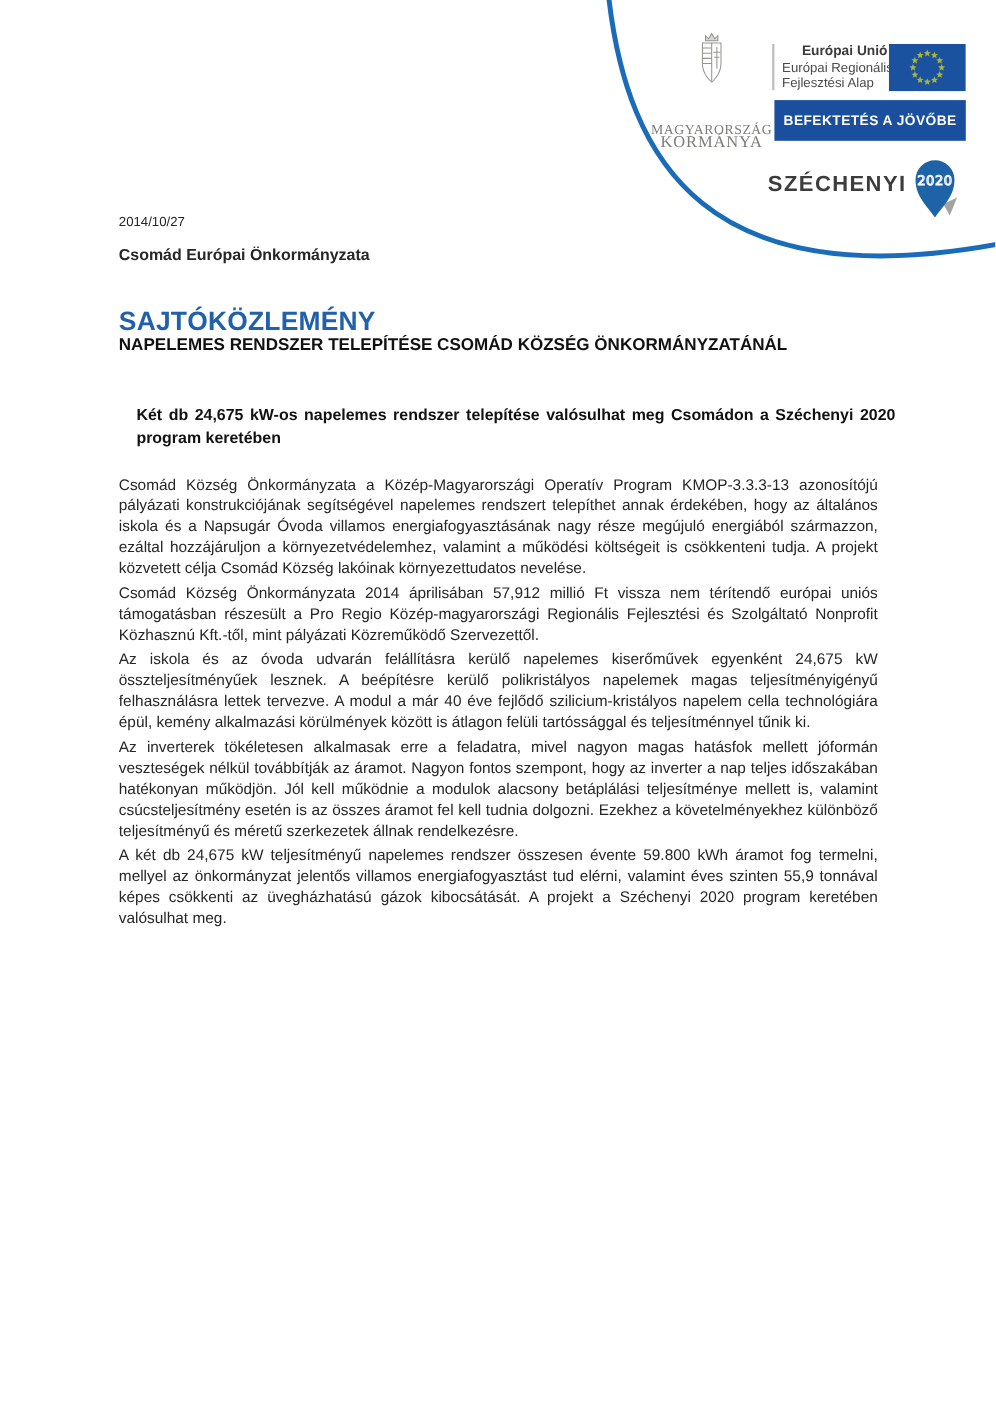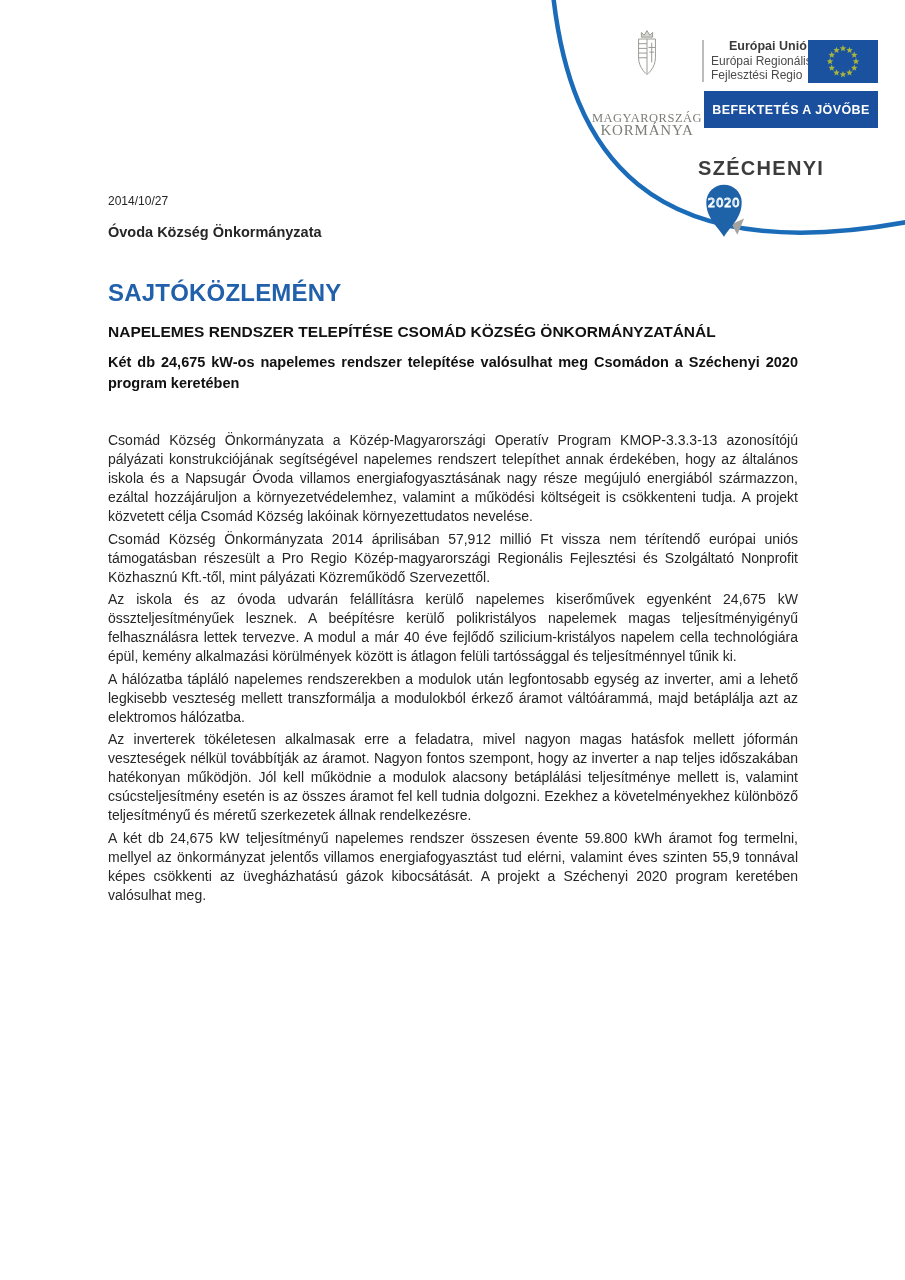--- a/index.html
+++ b/index.html
@@ -33,30 +33,30 @@
   .eu-text{position:absolute;left:711px;top:39px;line-height:14.5px;}
   .eu-text .l1{font-size:12.5px;font-weight:bold;color:#3a3a3a;margin-left:18px;}
   .eu-text .l2,.eu-text .l3{font-size:12px;color:#4a4a4a;}
   .eu-flag{position:absolute;left:808px;top:40px;}
   .eu-banner{
     position:absolute;left:704px;top:91px;width:174px;height:37px;
     background:var(--banner-blue);color:#fff;font-size:12.5px;font-weight:bold;
     letter-spacing:.4px;display:flex;align-items:center;justify-content:center;
   }
 
-  .szechenyi{position:absolute;left:698px;top:141px;display:flex;align-items:flex-start;flex-direction:column;}
+  .szechenyi{position:absolute;left:698px;top:141px;display:flex;align-items:flex-start;}
   .szechenyi-word{font-size:20px;font-weight:bold;color:#3c3c3c;letter-spacing:1.3px;margin-top:16px;}
   .pin-svg{margin-left:4px;}
 
   
   .doc-date{position:absolute;left:108px;top:194px;font-size:12px;}
   .doc-org{position:absolute;left:108px;top:224px;font-size:14.5px;font-weight:bold;}
   .doc-title{position:absolute;left:108px;top:279px;margin:0;font-size:24px;font-weight:bold;color:var(--title-blue);letter-spacing:.2px;}
-  .doc-headline{position:absolute;left:108px;top:323px;margin:0;font-size:15.5px;font-weight:bold;color:#111;}
-  .doc-lead{position:absolute;left:108px;top:352px;width:690px;margin:0;font-size:14.5px;font-weight:bold;line-height:21px;text-align:justify;color:#111;}
+  .doc-headline{position:absolute;left:108px;top:305px;margin:0;font-size:15.5px;font-weight:bold;color:#111;}
+  .doc-lead{position:absolute;left:108px;top:352px;width:690px;margin:16px;font-size:14.5px;font-weight:bold;line-height:21px;text-align:justify;color:#111;}
   .doc-paragraphs{position:absolute;left:108px;top:431px;width:690px;}
   .doc-paragraphs p{margin:0 0 3.5px 0;font-size:14px;line-height:19px;text-align:justify;color:var(--body-text);}
 </style>
 </head>
 <body>
 
 <div class="page">
 
   <svg class="arc-svg" width="905" height="300" viewBox="0 0 905 300" aria-hidden="true">
     <path d="M 553 -6 C 570 150 645 270 907 222" fill="none" stroke="var(--arc-blue)" stroke-width="4.5"></path>
@@ -81,21 +81,21 @@
       </svg>
       <div class="gov-line1">MAGYARORSZÁG</div>
       <div class="gov-line2">KORMÁNYA</div>
     </div>
 
     <div class="eu-divider"></div>
 
     <div class="eu-text">
       <div class="l1">Európai Unió</div>
       <div class="l2">Európai Regionális</div>
-      <div class="l3">Fejlesztési Regio</div>
+      <div class="l3">Fejlesztési Alap</div>
     </div>
 
     <svg class="eu-flag" width="70" height="43" viewBox="0 0 70 43" aria-hidden="true">
       <rect x="0" y="0" width="70" height="43" fill="var(--flag-blue)"></rect>
       <g id="eu-stars" style="fill:var(--star-green)">
           <polygon points="35.00,5.10 35.88,7.29 38.23,7.45 36.43,8.96 37.00,11.25 35.00,10.00 33.00,11.25 33.57,8.96 31.77,7.45 34.12,7.29"></polygon>
           <polygon points="41.50,6.84 42.38,9.03 44.73,9.19 42.93,10.71 43.50,12.99 41.50,11.74 39.50,12.99 40.07,10.71 38.27,9.19 40.62,9.03"></polygon>
           <polygon points="46.26,11.60 47.14,13.79 49.49,13.95 47.68,15.46 48.26,17.75 46.26,16.50 44.26,17.75 44.83,15.46 43.02,13.95 45.38,13.79"></polygon>
           <polygon points="48.00,18.10 48.88,20.29 51.23,20.45 49.43,21.96 50.00,24.25 48.00,23.00 46.00,24.25 46.57,21.96 44.77,20.45 47.12,20.29"></polygon>
           <polygon points="46.26,24.60 47.14,26.79 49.49,26.95 47.68,28.46 48.26,30.75 46.26,29.50 44.26,30.75 44.83,28.46 43.02,26.95 45.38,26.79"></polygon>
@@ -116,28 +116,27 @@
       <svg class="pin-svg" width="44" height="60" viewBox="0 0 46 62" aria-hidden="true">
         <polygon points="31,46 44,40 37,57" fill="#a3a3a0"></polygon>
         <path d="M23 59 C 15 47 4.5 39 4.5 23 A 18.5 18.5 0 1 1 41.5 23 C 41.5 39 31 47 23 59 Z" fill="var(--pin-blue)"></path>
         <text x="23" y="28" text-anchor="middle" font-family="DejaVu Sans, sans-serif" font-size="12.5" letter-spacing="0.5" fill="none" stroke="#ffffff" stroke-width="1">2020</text>
       </svg>
     </div>
   </div>
 
   <div>
     <div class="doc-date">2014/10/27</div>
-    <div class="doc-org">Óvoda Község Önkormányzata</div>
+    <div class="doc-org">Csomád Európai Önkormányzata</div>
     <h1 class="doc-title">SAJTÓKÖZLEMÉNY</h1>
     <h2 class="doc-headline">NAPELEMES RENDSZER TELEPÍTÉSE CSOMÁD KÖZSÉG ÖNKORMÁNYZATÁNÁL</h2>
     <p class="doc-lead">Két db 24,675 kW-os napelemes rendszer telepítése valósulhat meg Csomádon a Széchenyi 2020 program keretében</p>
 
     <div class="doc-paragraphs">
       <p>Csomád Község Önkormányzata a Közép-Magyarországi Operatív Program KMOP-3.3.3-13 azonosítójú pályázati konstrukciójának segítségével napelemes rendszert telepíthet annak érdekében, hogy az általános iskola és a Napsugár Óvoda villamos energiafogyasztásának nagy része megújuló energiából származzon, ezáltal hozzájáruljon a környezetvédelemhez, valamint a működési költségeit is csökkenteni tudja. A projekt közvetett célja Csomád Község lakóinak környezettudatos nevelése.</p>
       <p>Csomád Község Önkormányzata 2014 áprilisában 57,912 millió Ft vissza nem térítendő európai uniós támogatásban részesült a Pro Regio Közép-magyarországi Regionális Fejlesztési és Szolgáltató Nonprofit Közhasznú Kft.-től, mint pályázati Közreműködő Szervezettől.</p>
       <p>Az iskola és az óvoda udvarán felállításra kerülő napelemes kiserőművek egyenként 24,675 kW összteljesítményűek lesznek. A beépítésre kerülő polikristályos napelemek magas teljesítményigényű felhasználásra lettek tervezve. A modul a már 40 éve fejlődő szilicium-kristályos napelem cella technológiára épül, kemény alkalmazási körülmények között is átlagon felüli tartóssággal és teljesítménnyel tűnik ki.</p>
-      <p>A hálózatba tápláló napelemes rendszerekben a modulok után legfontosabb egység az inverter, ami a lehető legkisebb veszteség mellett transzformálja a modulokból érkező áramot váltóárammá, majd betáplálja azt az elektromos hálózatba.</p>
       <p>Az inverterek tökéletesen alkalmasak erre a feladatra, mivel nagyon magas hatásfok mellett jóformán veszteségek nélkül továbbítják az áramot. Nagyon fontos szempont, hogy az inverter a nap teljes időszakában hatékonyan működjön. Jól kell működnie a modulok alacsony betáplálási teljesítménye mellett is, valamint csúcsteljesítmény esetén is az összes áramot fel kell tudnia dolgozni. Ezekhez a követelményekhez különböző teljesítményű és méretű szerkezetek állnak rendelkezésre.</p>
       <p>A két db 24,675 kW teljesítményű napelemes rendszer összesen évente 59.800 kWh áramot fog termelni, mellyel az önkormányzat jelentős villamos energiafogyasztást tud elérni, valamint éves szinten 55,9 tonnával képes csökkenti az üvegházhatású gázok kibocsátását. A projekt a Széchenyi 2020 program keretében valósulhat meg.</p>
     </div>
   </div>
 
 </div>
 
 </body></html>

